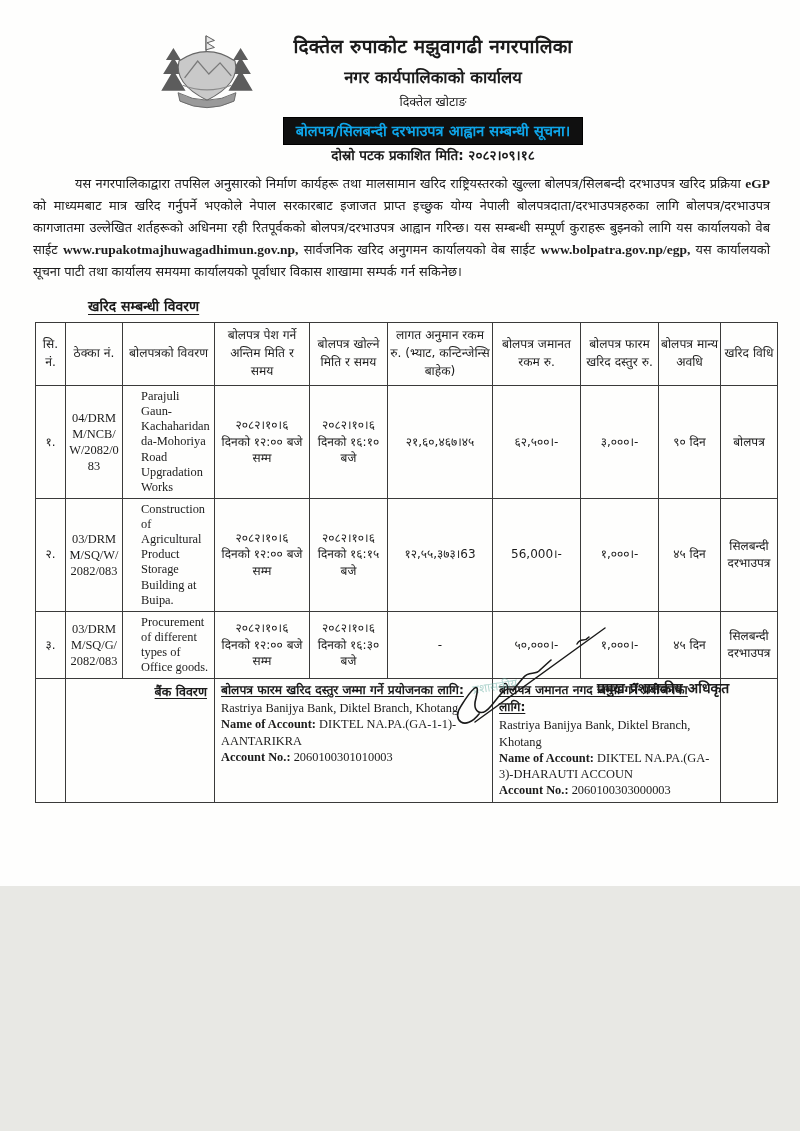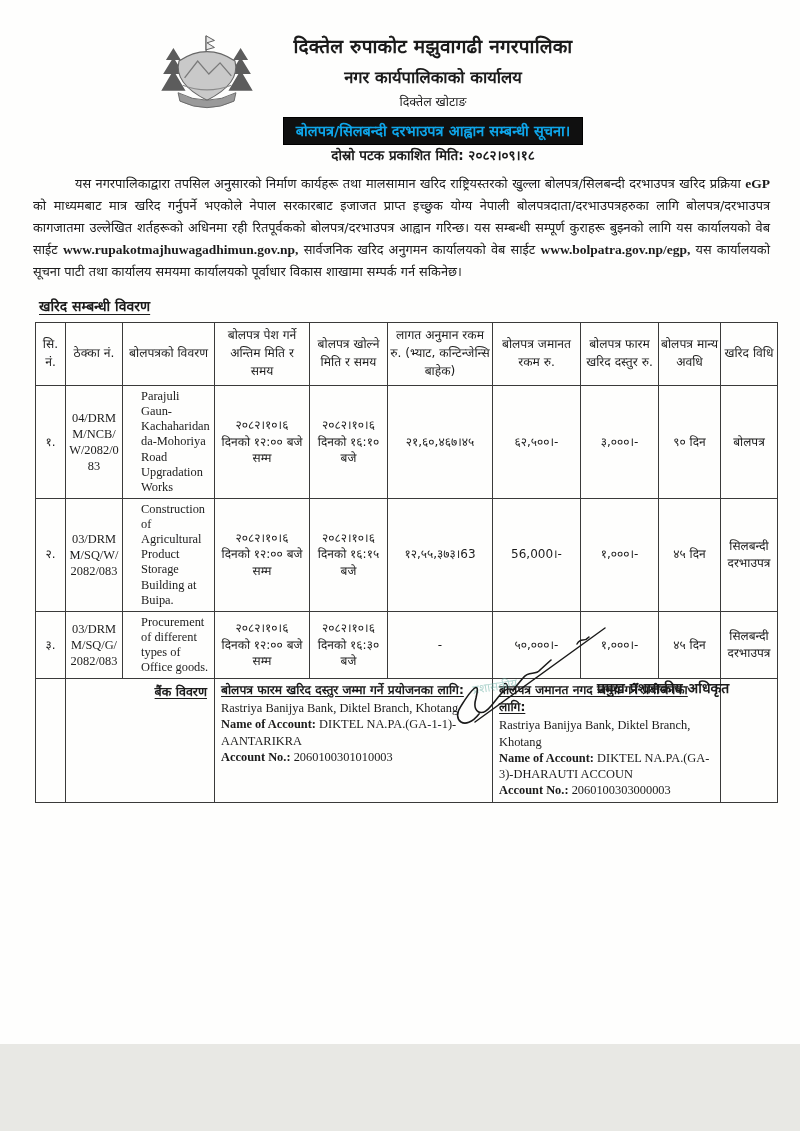--- a/index.html
+++ b/index.html
@@ -1,17 +1,17 @@
 <!DOCTYPE html>
 <html><head>
 <meta charset="utf-8">
 <style>
   html,body { margin:0; padding:0; background:#e8e8e4; }
   .page {
-    width:800px; height:1044px; margin:0 auto; background:#fefefdff;
+    width:800px; height:886px; margin:0 auto; background:#fefefdff;
     position:relative; overflow:hidden; color:#1b1b1b;
     font-family:"DejaVu Sans", sans-serif;
   }
   
   .header { position:relative; padding-top:33px; }
   .logo { position:absolute; left:160px; top:33px; width:94px; height:84px; }
   .header-text { width:100%; box-sizing:border-box; padding-left:66px; text-align:center; }
   .muni { font-size:19px; font-weight:bold; letter-spacing:.2px; }
   .office { font-size:16.5px; font-weight:bold; margin-top:6px; }
   .district { font-size:12.5px; margin-top:5px; }
@@ -21,21 +21,21 @@
   }
   .published { font-size:13.5px; font-weight:bold; margin-top:1px; }
   
   .body-para {
     margin:9px 30px 0 33px; font-size:12.8px; line-height:22px;
     text-align:justify; text-indent:42px;
   }
   .latin-bold { font-weight:bold; font-family:"Liberation Serif", serif; font-size:13.5px; }
   
   .section-heading {
-    margin:13px 0 7px 39px; font-size:14px; font-weight:bold;
+    margin:13px 0 7px 88px; font-size:14px; font-weight:bold;
     text-decoration:underline; text-underline-offset:3px;
   }
   
   table { border-collapse:collapse; margin-left:35px; width:742px; table-layout:fixed; }
   th, td {
     border:1px solid #3a3a3a; vertical-align:middle; text-align:center;
     padding:3px 2px; font-size:12px; line-height:1.4; word-wrap:break-word;
   }
   thead th { font-weight:normal; font-size:12.2px; height:56px; line-height:1.45; }
   tbody tr.r1 { height:74px; }

